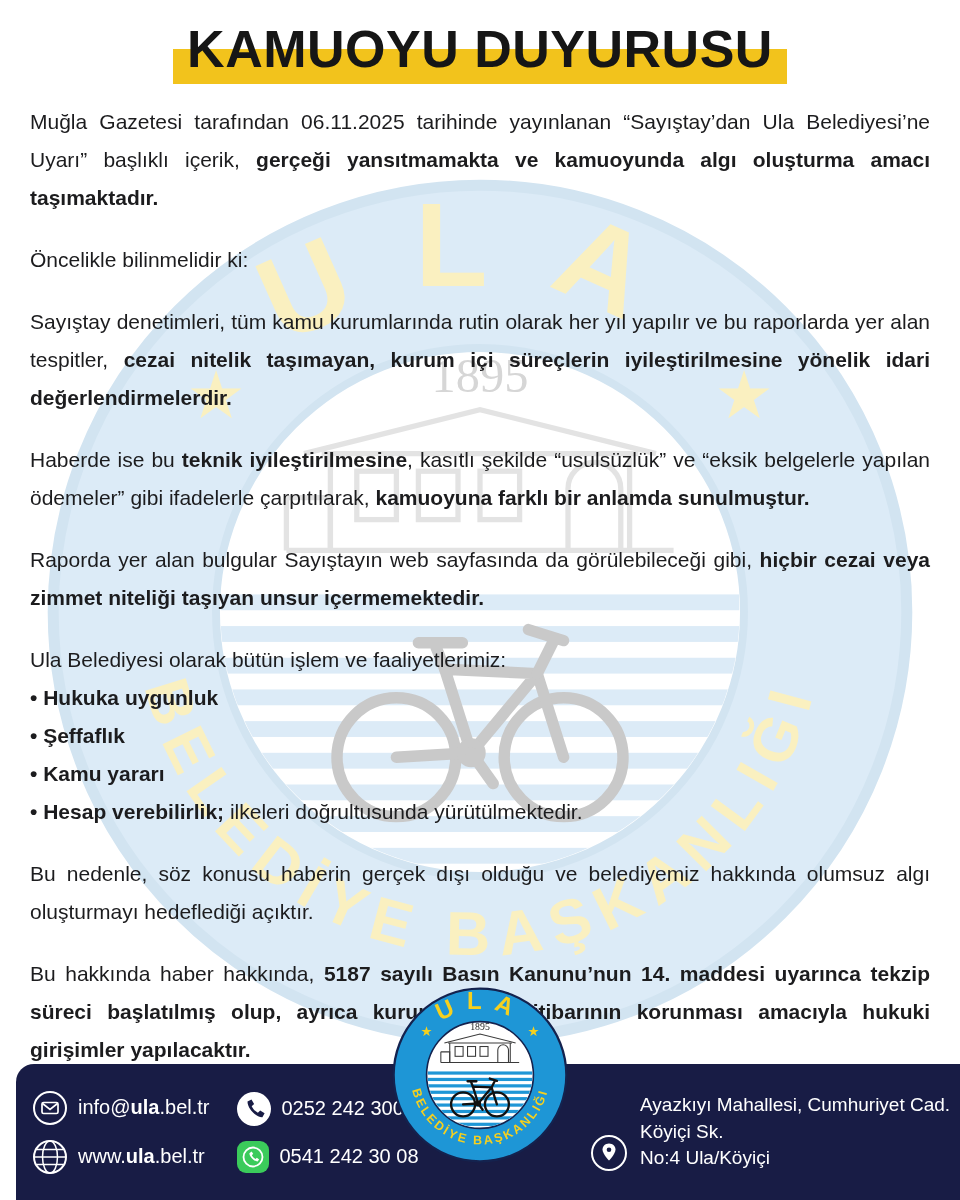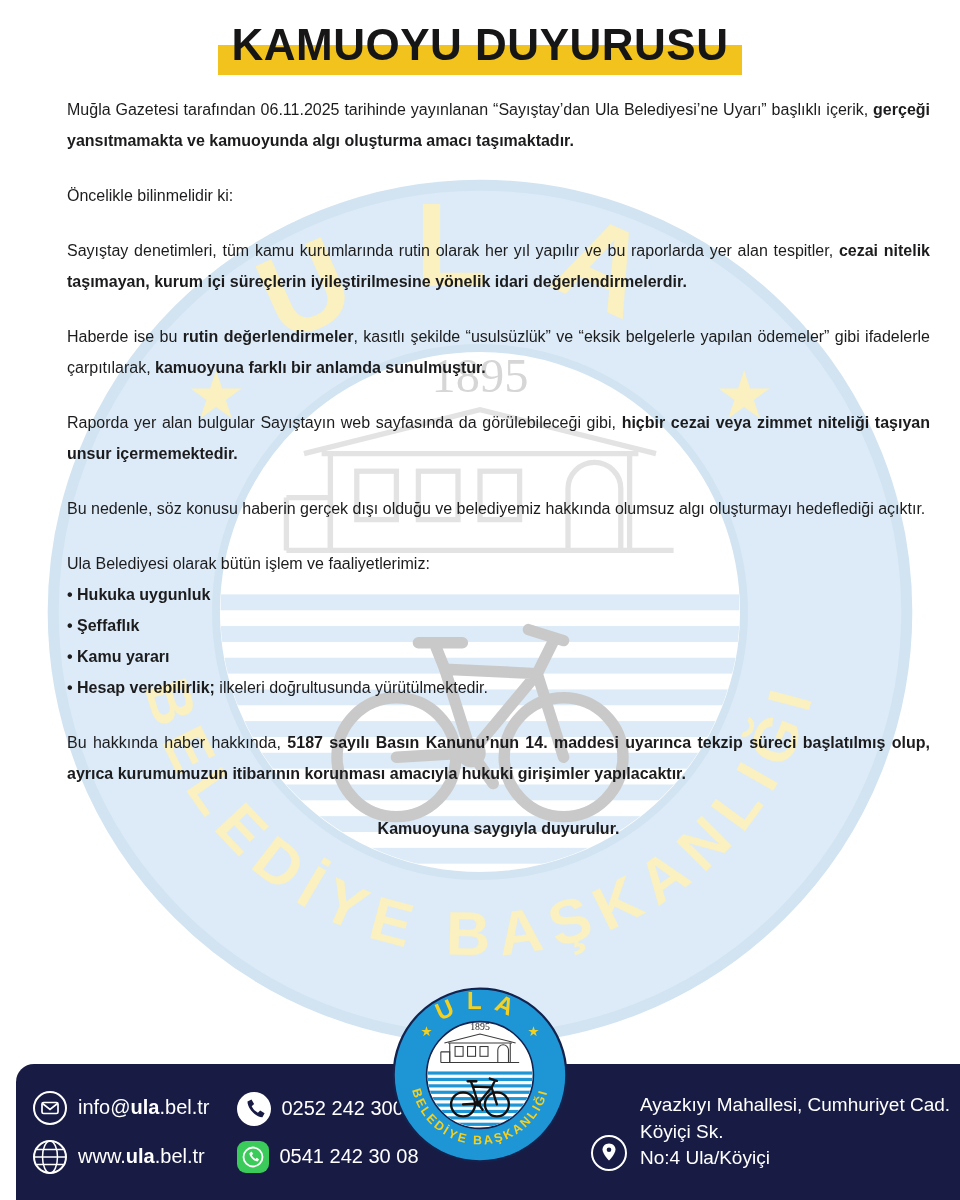--- a/index.html
+++ b/index.html
@@ -11,26 +11,26 @@
   .watermark{left:40px;top:172px;width:880px;height:880px;z-index:0;
     --band:#dcebf7; --inner:#ffffff; --edge:#d2e4f1; --accent:#faf0c0;
     --year:#d6d6d6; --line:#e3e3e3; --bike:#c9c9c9;}
   .bottom-logo{left:391px;top:986px;width:178px;height:178px;z-index:3;
     --band:#1e96d6; --inner:#ffffff; --edge:#14224e; --accent:#f6d01e;
     --year:#1a1a1a; --line:#3a3a3a; --bike:#111111;}
 
   
   .content{position:relative;z-index:1;padding:0 30px;}
   .title-wrap{text-align:center;margin:22px 0 26px;}
-  h1.title{display:inline-block;margin:0;font-size:44px;font-weight:800;letter-spacing:.5px;
+  h1.title{display:inline-block;margin:0;font-size:52px;font-weight:800;letter-spacing:.5px;
     color:#161616;line-height:1.05;}
   .hl{background:linear-gradient(to bottom, transparent 46%, var(--hl,#f2c31c) 46%);
       padding:0 14px 6px 14px;}
 
-  .body-text{font-size:16px;line-height:31px;margin-left:37px;}
+  .body-text{font-size:21px;line-height:38px;}
   .para{margin:0 0 24px 0;text-align:justify;}
   .para b{font-weight:bold;}
   .para.align-left{text-align:left;}
   .para.align-right{text-align:center;margin-bottom:6px;}
 
   
   .footer{position:absolute;left:16px;bottom:0;width:960px;height:136px;box-sizing:border-box;
     background:#181c45;border-radius:18px 18px 0 0;z-index:2;
     display:flex;align-items:center;gap:26px;padding:0 16px;color:#fff;}
   .f-col{display:flex;flex-direction:column;gap:13px;}
@@ -105,24 +105,24 @@
   </svg>
 
   <div class="content">
     <div class="title-wrap">
       <h1 class="title"><span class="hl">KAMUOYU DUYURUSU</span></h1>
     </div>
     <div class="body-text">
         <p class="para align-justify"><span>Muğla Gazetesi tarafından 06.11.2025 tarihinde yayınlanan “Sayıştay’dan Ula Belediyesi’ne Uyarı” başlıklı içerik, </span><b>gerçeği yansıtmamakta ve kamuoyunda algı oluşturma amacı taşımaktadır.</b></p>
         <p class="para align-left"><span>Öncelikle bilinmelidir ki:</span></p>
         <p class="para align-justify"><span>Sayıştay denetimleri, tüm kamu kurumlarında rutin olarak her yıl yapılır ve bu raporlarda yer alan tespitler, </span><b>cezai nitelik taşımayan, kurum içi süreçlerin iyileştirilmesine yönelik idari değerlendirmelerdir.</b></p>
-        <p class="para align-justify"><span>Haberde ise bu </span><b>rutin değerlendirmeler</b><span>, kasıtlı şekilde “usulsüzlük” ve “eksik belgelerle yapılan ödemeler” gibi ifadelerle çarpıtılarak, </span><b>kamuoyuna farklı bir anlamda sunulmuştur.</b></p>
+        <p class="para align-justify"><span>Haberde ise bu </span><b>teknik iyileştirilmesine</b><span>, kasıtlı şekilde “usulsüzlük” ve “eksik belgelerle yapılan ödemeler” gibi ifadelerle çarpıtılarak, </span><b>kamuoyuna farklı bir anlamda sunulmuştur.</b></p>
         <p class="para align-justify"><span>Raporda yer alan bulgular Sayıştayın web sayfasında da görülebileceği gibi, </span><b>hiçbir cezai veya zimmet niteliği taşıyan unsur içermemektedir.</b></p>
+        <p class="para align-left"><span>Ula Belediyesi olarak bütün işlem ve faaliyetlerimiz:</span><br><b>• Hukuka uygunluk</b><br><b>• Şeffaflık</b><br><b>• Kamu yararı</b><br><b>• Hesap verebilirlik;</b><span> ilkeleri doğrultusunda yürütülmektedir.</span></p>
         <p class="para align-justify"><span>Bu nedenle, söz konusu haberin gerçek dışı olduğu ve belediyemiz hakkında olumsuz algı oluşturmayı hedeflediği açıktır.</span></p>
-        <p class="para align-left"><span>Ula Belediyesi olarak bütün işlem ve faaliyetlerimiz:</span><br><b>• Hukuka uygunluk</b><br><b>• Şeffaflık</b><br><b>• Kamu yararı</b><br><b>• Hesap verebilirlik;</b><span> ilkeleri doğrultusunda yürütülmektedir.</span></p>
         <p class="para align-justify"><span>Bu hakkında haber hakkında, </span><b>5187 sayılı Basın Kanunu’nun 14. maddesi uyarınca tekzip süreci başlatılmış olup, ayrıca kurumumuzun itibarının korunması amacıyla hukuki girişimler yapılacaktır.</b></p>
         <p class="para align-right"><b>Kamuoyuna saygıyla duyurulur.</b></p>
       </div>
   </div>
 
   <svg class="emblem bottom-logo" viewBox="0 0 200 200">
     <use href="#emblem"></use>
   </svg>
 
   <div class="footer">

